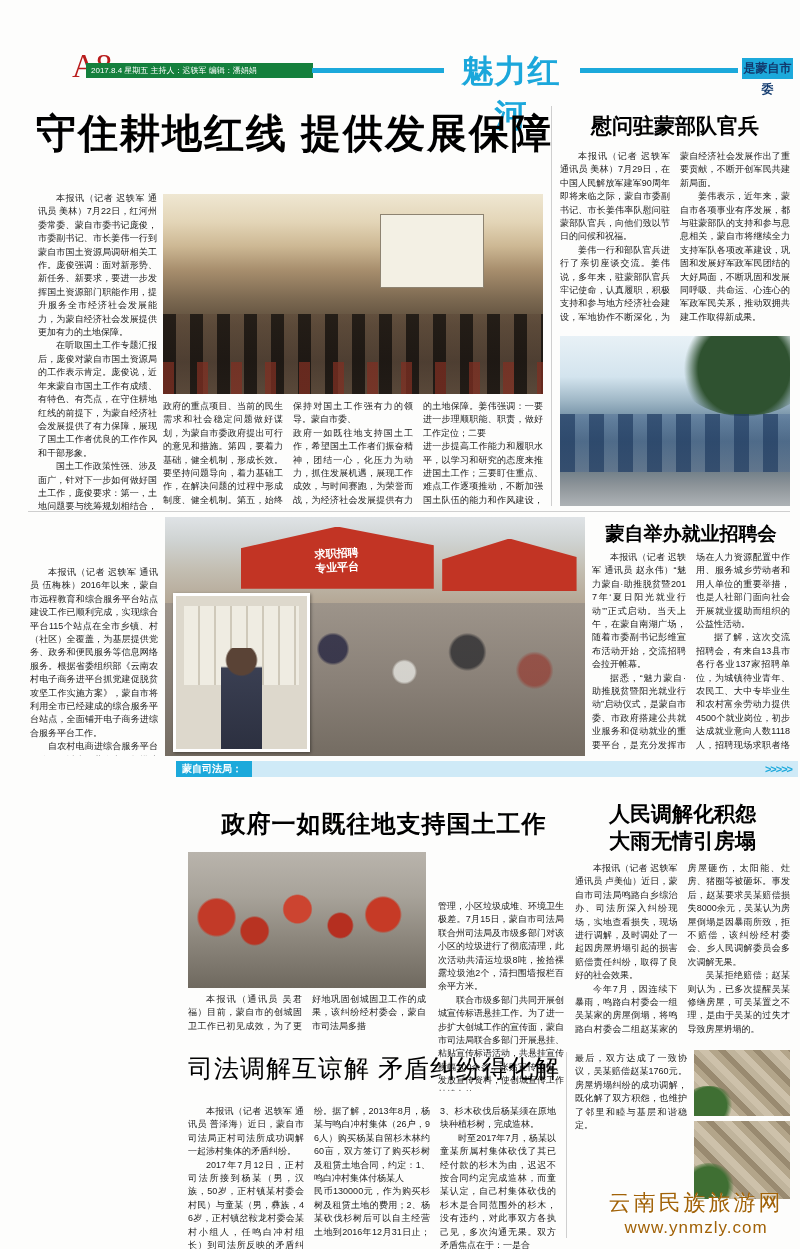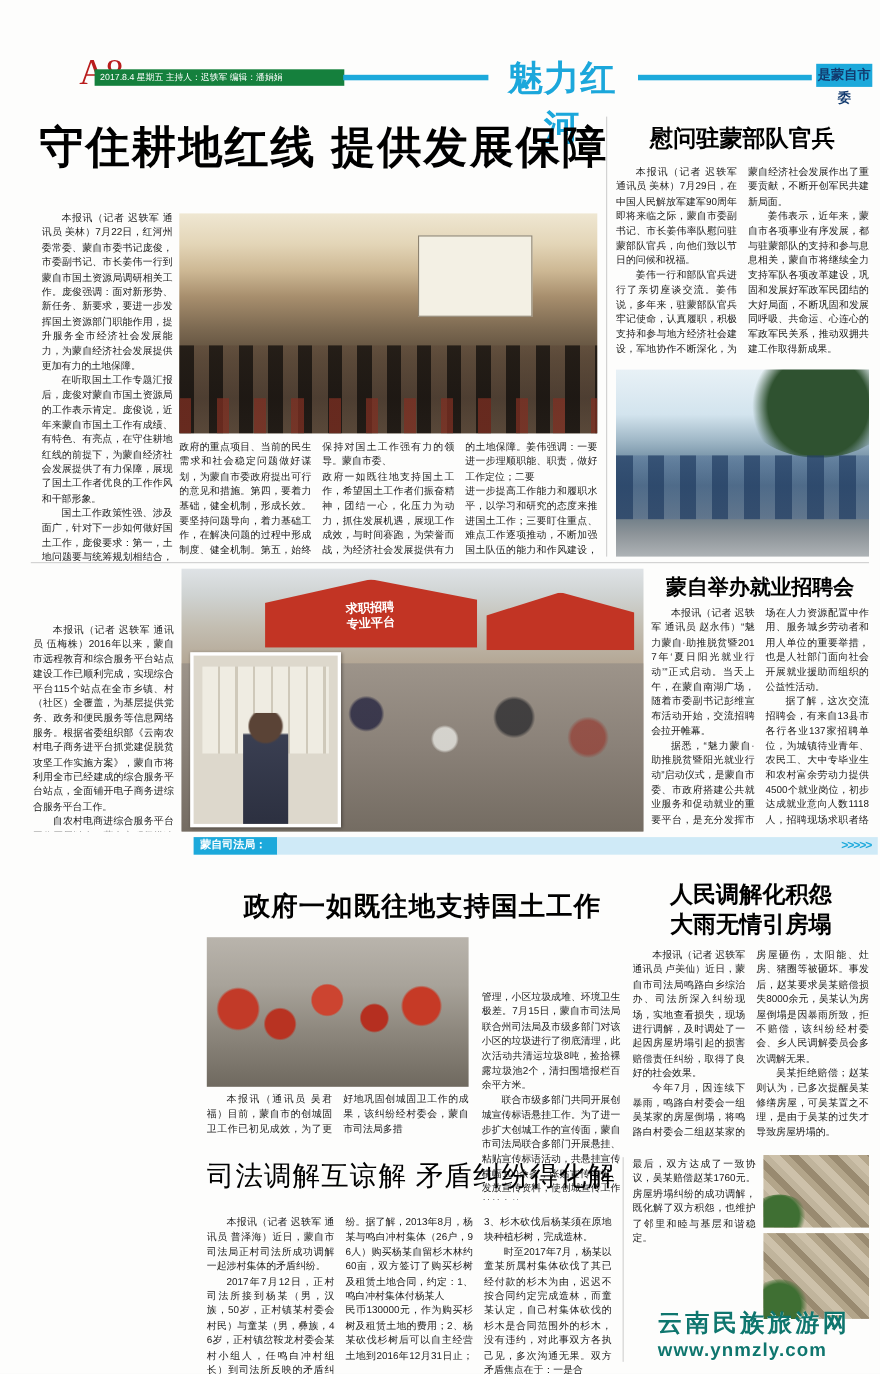--- a/index.html
+++ b/index.html
@@ -66,21 +66,21 @@
      radial-gradient(circle at 28% 58%,#b83322 0 7%,transparent 8%),
      radial-gradient(circle at 46% 42%,#cc4430 0 9%,transparent 10%),
      radial-gradient(circle at 64% 54%,#b52f20 0 7%,transparent 8%),
      radial-gradient(circle at 82% 46%,#c63a26 0 8%,transparent 9%),
      linear-gradient(180deg,#b9b4ac 0%,#a8a39a 32%,#8e887e 62%,#6f695f 100%);}
   .ph-rubble{background:
      repeating-linear-gradient(45deg,#cdc1aa 0 7px,#b3a58a 7px 13px,#998a70 13px 19px,#c0b49c 19px 25px);}
   .ph-rubble .green{position:absolute;left:-12%;bottom:-14%;width:55%;height:60%;border-radius:50%;
      background:radial-gradient(circle,#3f6f33 0 55%,rgba(63,111,51,0) 72%);}
   
-  .wmark{color:#0f766e;font-weight:bold;text-align:left;text-shadow:0 1px 0 #fff;}
+  .wmark{color:#a16207;font-weight:normal;text-align:center;text-shadow:0 1px 0 #fff;}
   .wmark .l1{font-size:22px;letter-spacing:3px;}
   .wmark .l2{font-size:17px;letter-spacing:1px;}
 </style>
 </head>
 <body>
 
 <div id="page">
 
   <div class="abs pageno" style="left:38px;top:48px;">A8</div>
   <div class="abs datebar" style="left:86px;top:63px;width:222px;height:15px;">2017.8.4 星期五  主持人：迟轶军  编辑：潘娟娟</div>

